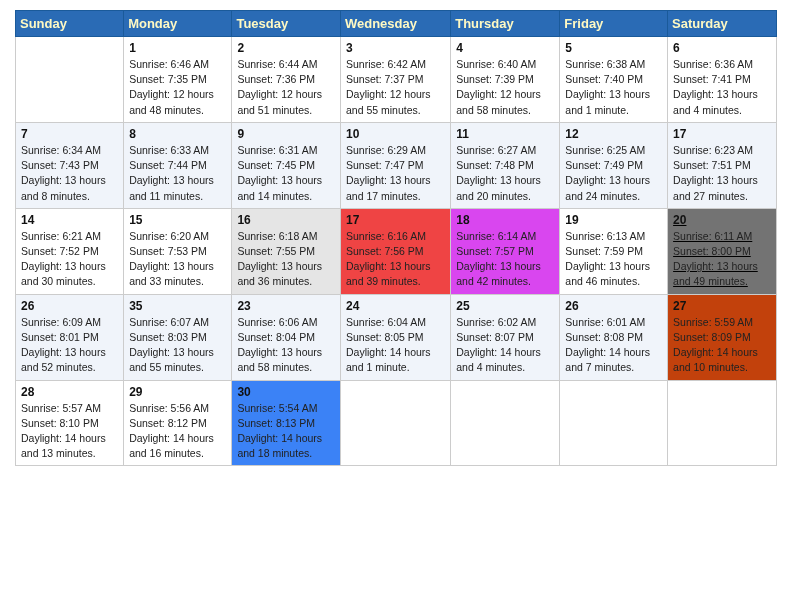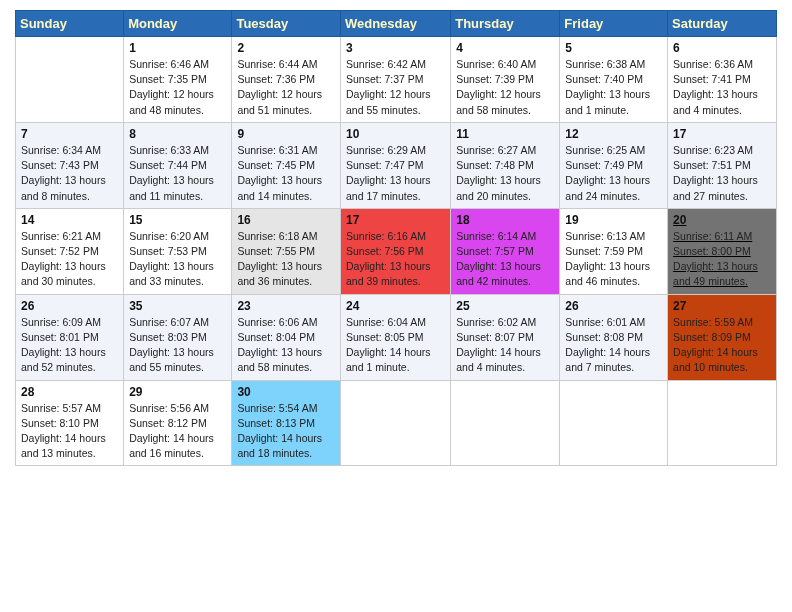--- a/index.html
+++ b/index.html
@@ -224,21 +224,21 @@
         </tr>
         <tr>
           <td style="background: rgb(255, 255, 255);">
             <span class="day-num">28</span>
             <div class="day-info">Sunrise: 5:57 AM<br>Sunset: 8:10 PM<br>Daylight: 14 hours<br>and 13 minutes.</div>
           </td>
           <td style="background: rgb(255, 255, 255);">
             <span class="day-num">29</span>
             <div class="day-info">Sunrise: 5:56 AM<br>Sunset: 8:12 PM<br>Daylight: 14 hours<br>and 16 minutes.</div>
           </td>
-          <td style="background: #7dd3fc;">
+          <td style="background: #3b82f6;">
             <span class="day-num">30</span>
             <div class="day-info">Sunrise: 5:54 AM<br>Sunset: 8:13 PM<br>Daylight: 14 hours<br>and 18 minutes.</div>
           </td>
           <td class="empty-cell" style="background: rgb(255, 255, 255);"></td>
           <td class="empty-cell" style="background: rgb(255, 255, 255);"></td>
           <td class="empty-cell" style="background: rgb(255, 255, 255);"></td>
           <td class="empty-cell" style="background: rgb(255, 255, 255);"></td>
         </tr>
       </tbody>
   </table>

